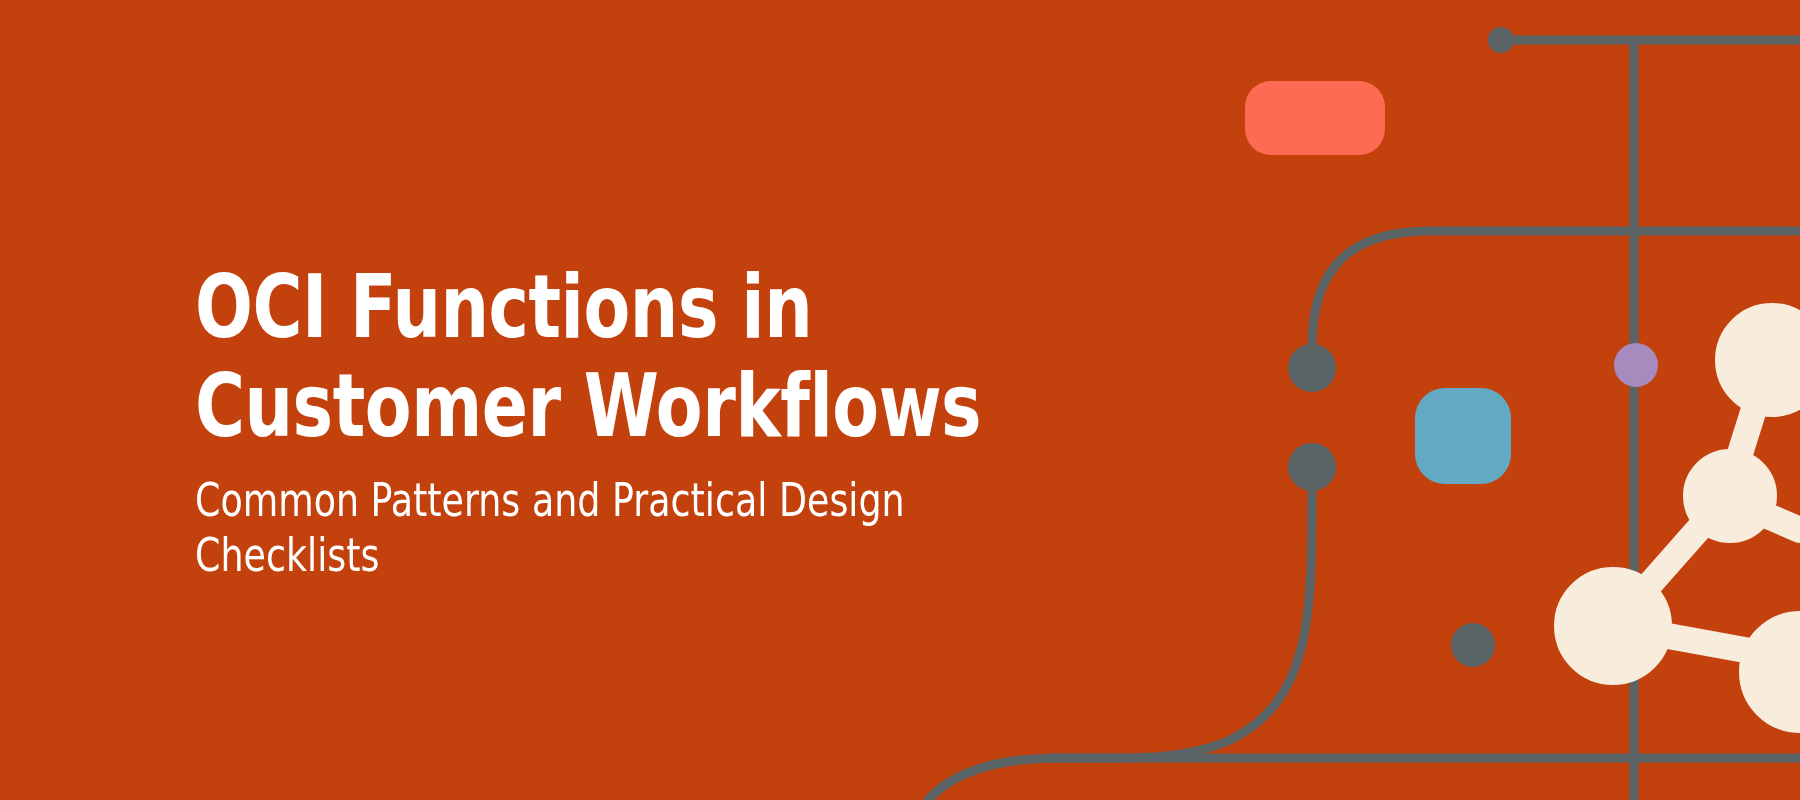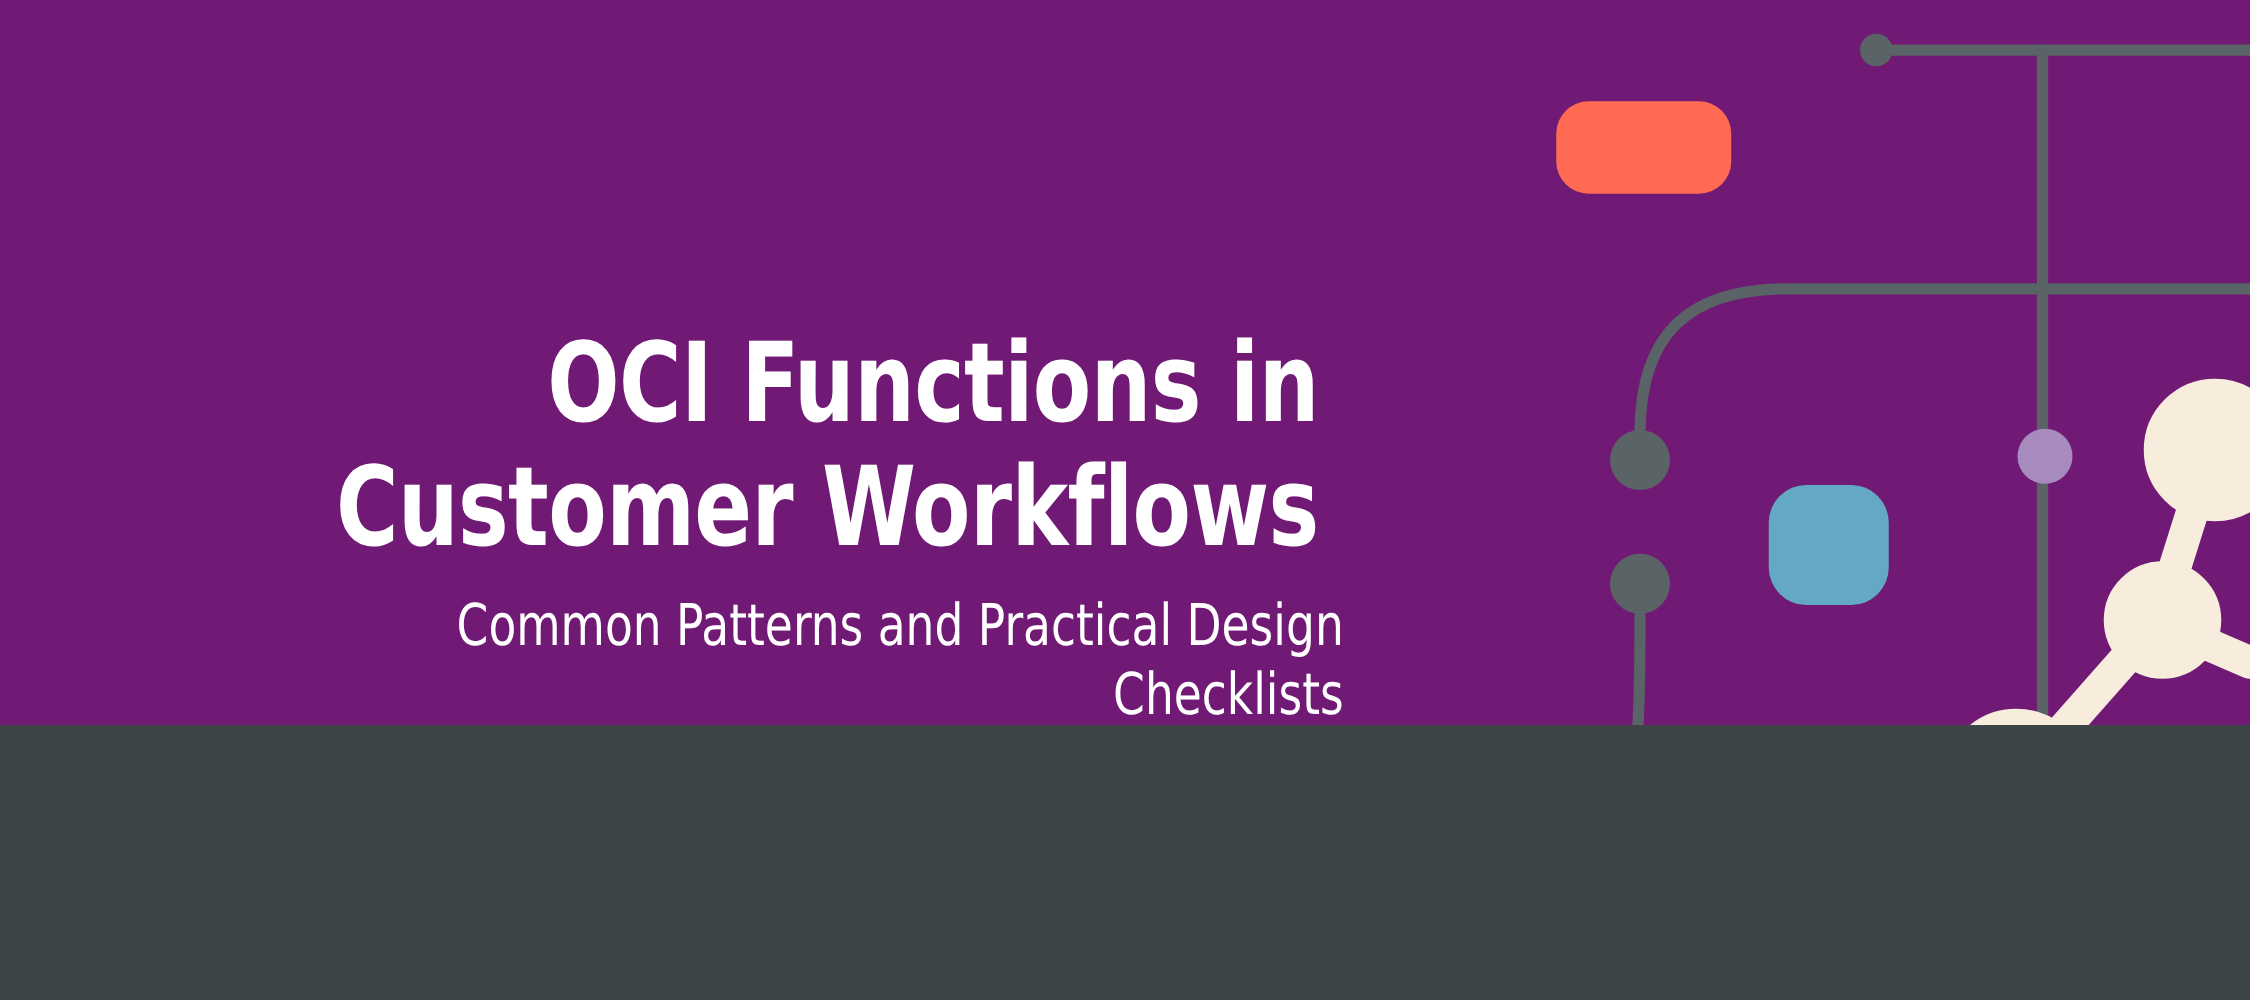--- a/index.html
+++ b/index.html
@@ -7,24 +7,23 @@
     margin: 0;
     padding: 0;
     background: #3d4547;
   }
   body {
     font-family: "Liberation Sans", sans-serif;
   }
   .banner {
     position: relative;
     width: 1800px;
-    height: 580px;
+    height: 800px;
     overflow: hidden;
-    background: #701a75;
-    text-align: right;
+    background: #c2410c;
   }
   .decor-layer {
     position: absolute;
     inset: 0;
     width: 1800px;
     height: 800px;
     pointer-events: none;
   }
   .text-block {
     position: absolute;

